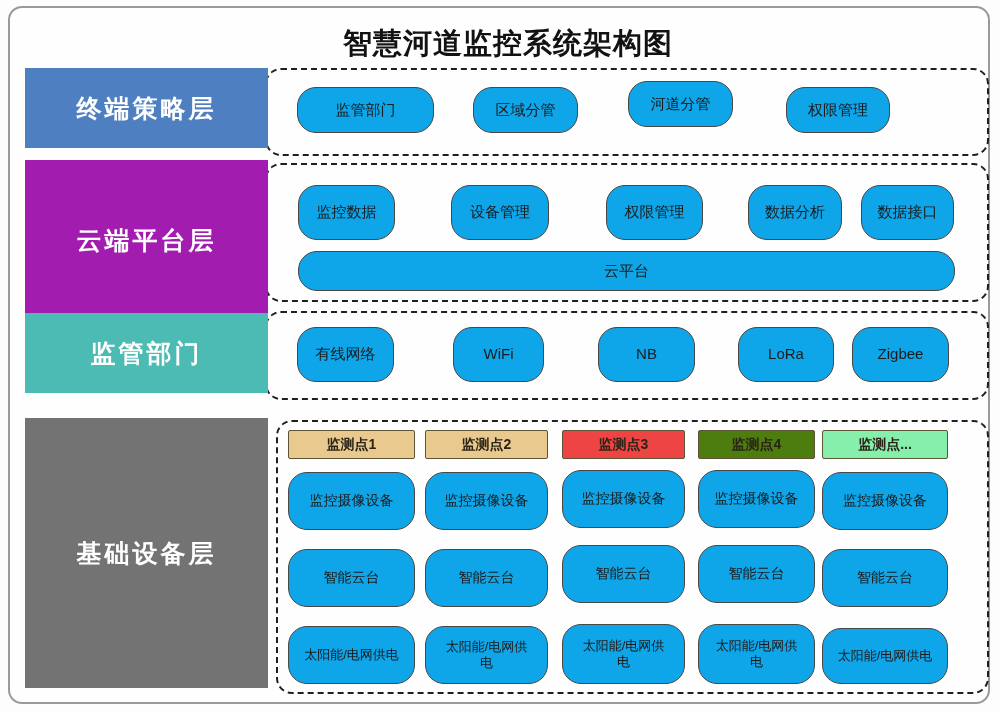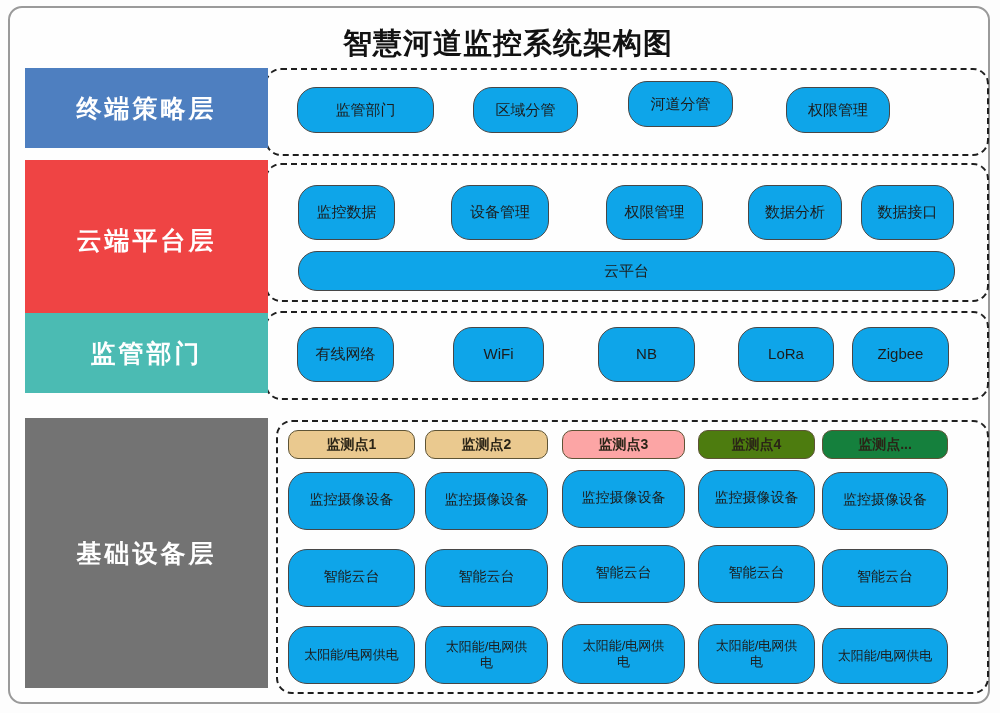--- a/index.html
+++ b/index.html
@@ -7,66 +7,66 @@
   .canvas{position:absolute;left:8px;top:6px;width:978px;height:694px;background:#fefefe;
           border:2px solid #9a9a9a;border-radius:14px;}
   .title{position:absolute;left:0;top:16px;width:100%;text-align:center;margin:8px;
          font-size:29px;font-weight:800;color:#121212;letter-spacing:1px;}
   .layer-label{position:absolute;left:25px;width:243px;display:flex;align-items:center;justify-content:center;
          color:#ffffff;font-weight:bold;font-size:25px;letter-spacing:3px;border-radius:0;z-index:3;}
   .dashed{position:absolute;border:2.5px dashed #1f1f1f;border-radius:16px;z-index:1;}
   .node{position:absolute;display:flex;align-items:center;justify-content:center;z-index:2;
         background:#0ea5e9;border:1.5px solid #474747;border-radius:19px;
         font-size:15px;color:#1c1c1c;text-align:center;line-height:1.25;}
-  .node.small{font-size:14px;font-family:Liberation Mono, monospace;}
+  .node.small{font-size:14px;}
   .node.power{font-size:13px;}
   .mp-header{position:absolute;display:flex;align-items:center;justify-content:center;z-index:2;
-        border:1.8px solid #5e5436;border-radius:10px;font-size:14px;font-weight:bold;color:#2a2417;}
+        border:1.8px solid #5e5436;border-radius:2px;font-size:14px;font-weight:bold;color:#2a2417;}
   .wrap{display:inline-block;max-width:92px;}
 </style>
 </head>
 <body>
 
 <div class="stage">
   <div class="canvas"></div>
 
   <h1 class="title">智慧河道监控系统架构图</h1>
 
   <div class="dashed" style="left:265px;top:68px;width:720px;height:84px"></div>
   <div class="layer-label" style="top: 68px; height: 80px; background: rgb(78, 127, 192);">终端策略层</div>
   <div class="node" style="left:297px;top:87px;width:135px;height:44px">监管部门</div>
   <div class="node" style="left:473px;top:87px;width:103px;height:44px">区域分管</div>
   <div class="node" style="left:628px;top:81px;width:103px;height:44px">河道分管</div>
   <div class="node" style="left:786px;top:87px;width:102px;height:44px">权限管理</div>
 
   <div class="dashed" style="left:265px;top:163px;width:720px;height:135px"></div>
-  <div class="layer-label" style="top: 160px; height: 160px; background: #ef4444;">云端平台层</div>
+  <div class="layer-label" style="top: 160px; height: 160px; background: #a21caf;">云端平台层</div>
   <div class="node" style="left:298px;top:185px;width:95px;height:53px">监控数据</div>
   <div class="node" style="left:451px;top:185px;width:96px;height:53px">设备管理</div>
   <div class="node" style="left:606px;top:185px;width:95px;height:53px">权限管理</div>
   <div class="node" style="left:748px;top:185px;width:92px;height:53px">数据分析</div>
   <div class="node" style="left:861px;top:185px;width:91px;height:53px">数据接口</div>
   <div class="node" style="left:298px;top:251px;width:655px;height:38px">云平台</div>
 
   <div class="dashed" style="left:265px;top:311px;width:720px;height:85px"></div>
   <div class="layer-label" style="top: 313px; height: 80px; background: rgb(75, 187, 179);">监管部门</div>
   <div class="node" style="left:297px;top:327px;width:95px;height:53px">有线网络</div>
   <div class="node" style="left:453px;top:327px;width:89px;height:53px">WiFi</div>
   <div class="node" style="left:598px;top:327px;width:95px;height:53px">NB</div>
   <div class="node" style="left:738px;top:327px;width:94px;height:53px">LoRa</div>
   <div class="node" style="left:852px;top:327px;width:95px;height:53px">Zigbee</div>
 
   <div class="dashed" style="left:276px;top:420px;width:709px;height:270px"></div>
   <div class="layer-label" style="top: 418px; height: 270px; background: #737373;">基础设备层</div>
 
   <div class="mp-header" style="left: 288px; top: 430px; width: 125px; height: 27px; background: rgb(234, 201, 143);">监测点1</div>
   <div class="mp-header" style="left: 425px; top: 430px; width: 121px; height: 27px; background: rgb(234, 201, 143);">监测点2</div>
-  <div class="mp-header" style="left: 562px; top: 430px; width: 121px; height: 27px; background: #fca5a5;">监测点3</div>
+  <div class="mp-header" style="left: 562px; top: 430px; width: 121px; height: 27px; background: #ef4444;">监测点3</div>
   <div class="mp-header" style="left: 698px; top: 430px; width: 115px; height: 27px; background: #4d7c0f;">监测点4</div>
-  <div class="mp-header" style="left: 822px; top: 430px; width: 124px; height: 27px; background: #15803d;">监测点...</div>
+  <div class="mp-header" style="left: 822px; top: 430px; width: 124px; height: 27px; background: #86efac;">监测点...</div>
 
   <div class="node small" style="left:288px;top:472px;width:125px;height:56px">监控摄像设备</div>
   <div class="node small" style="left:425px;top:472px;width:121px;height:56px">监控摄像设备</div>
   <div class="node small" style="left:562px;top:470px;width:121px;height:56px">监控摄像设备</div>
   <div class="node small" style="left:698px;top:470px;width:115px;height:56px">监控摄像设备</div>
   <div class="node small" style="left:822px;top:472px;width:124px;height:56px">监控摄像设备</div>
 
   <div class="node small" style="left:288px;top:549px;width:125px;height:56px">智能云台</div>
   <div class="node small" style="left:425px;top:549px;width:121px;height:56px">智能云台</div>
   <div class="node small" style="left:562px;top:545px;width:121px;height:56px">智能云台</div>

